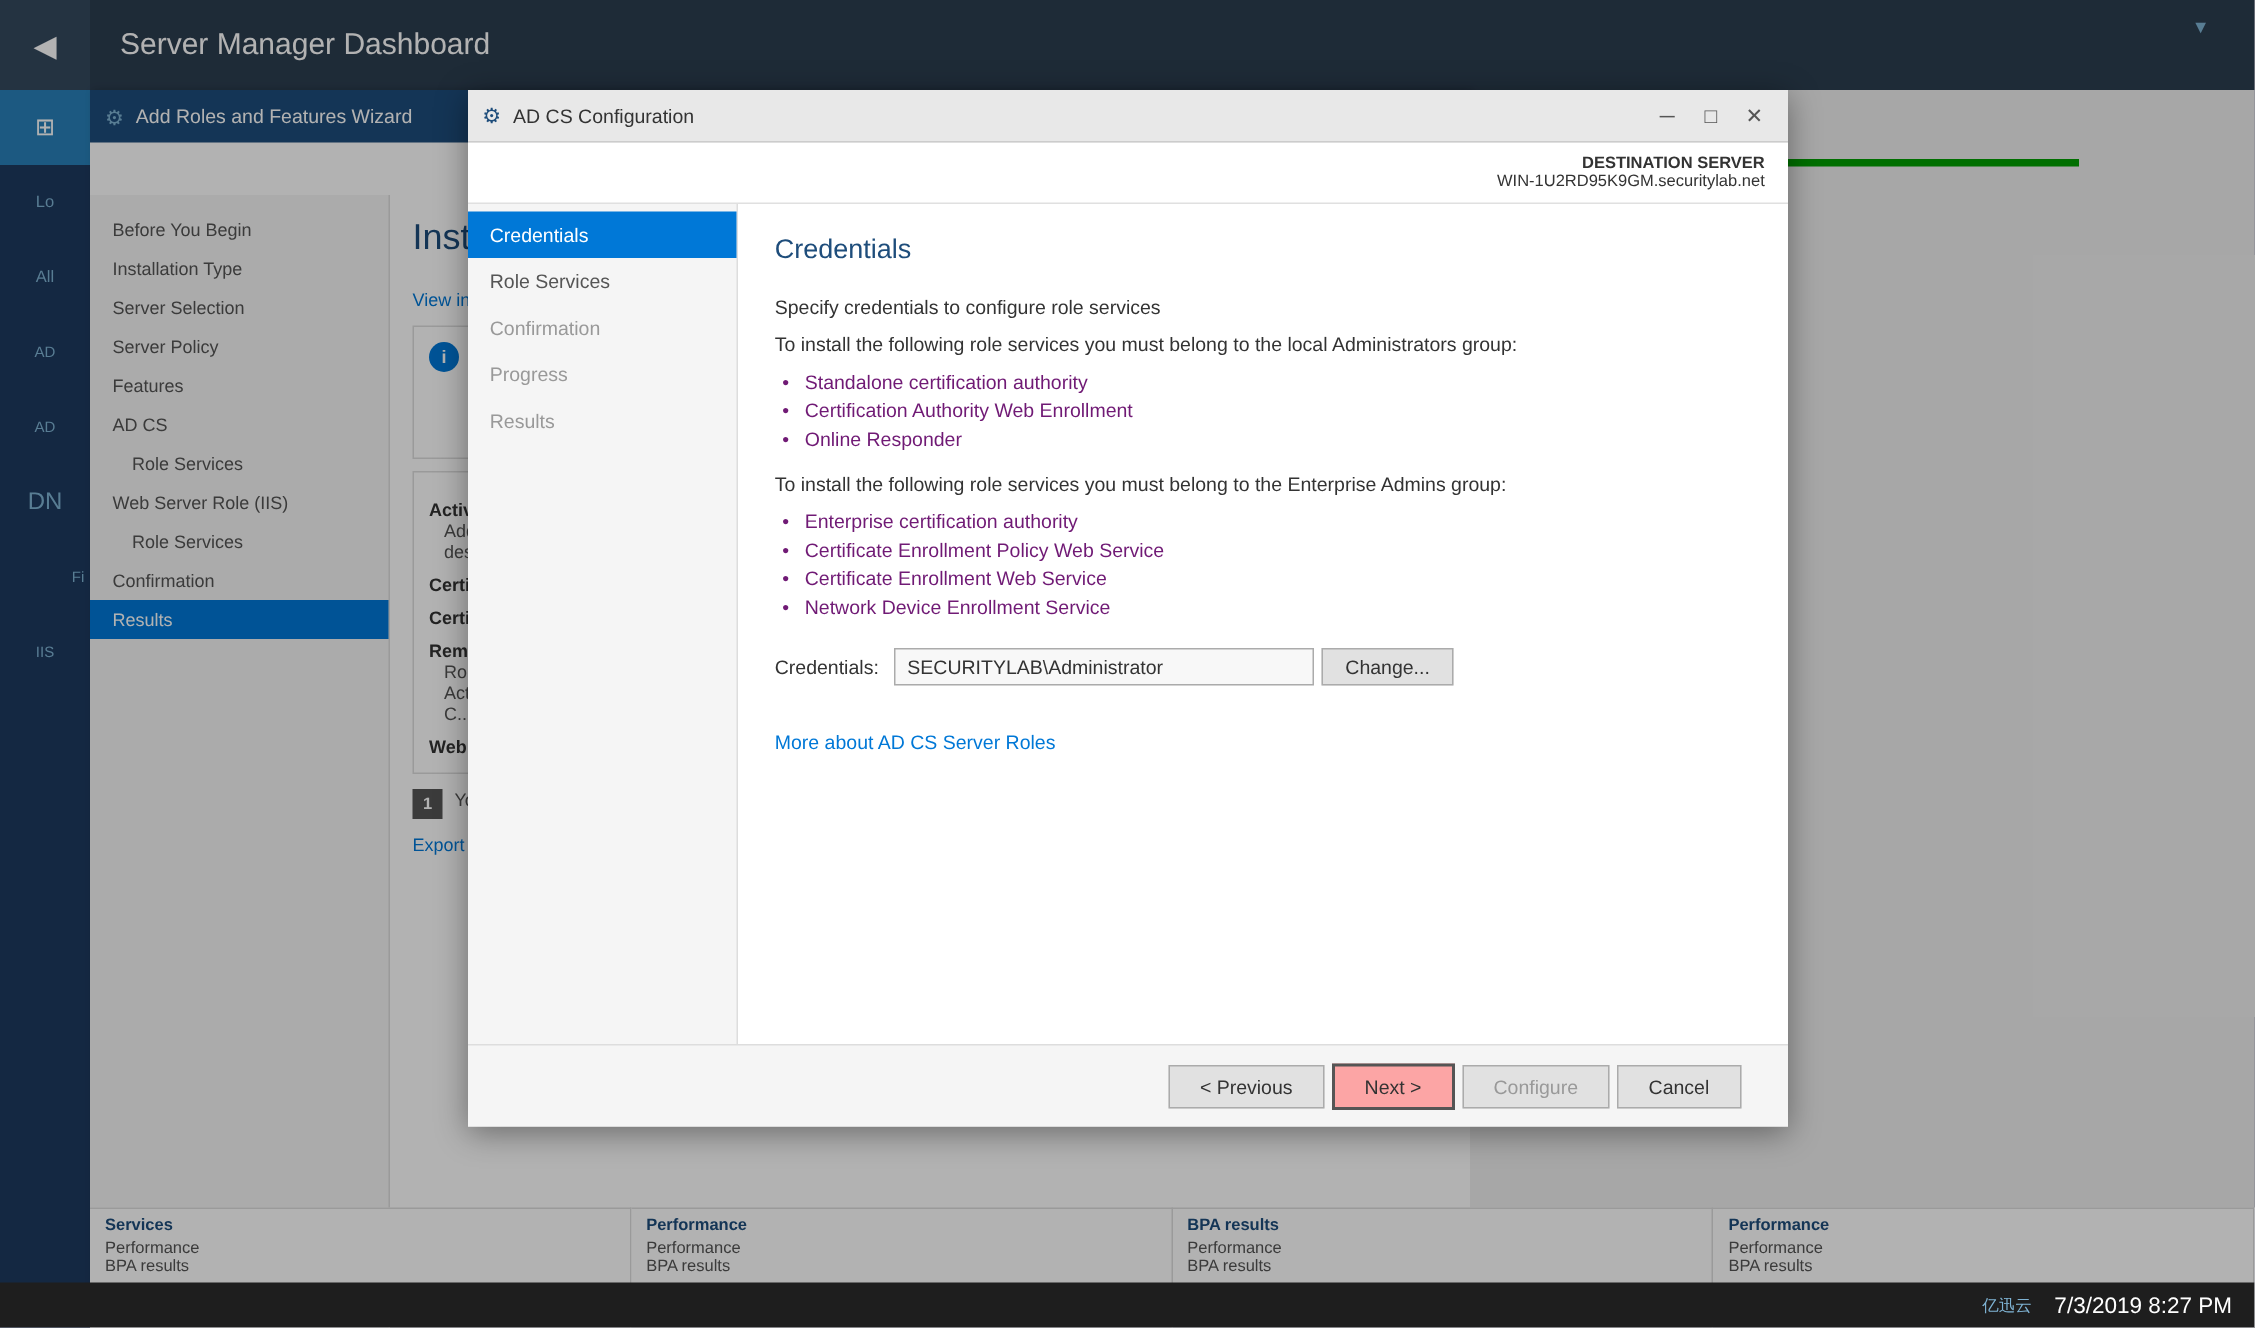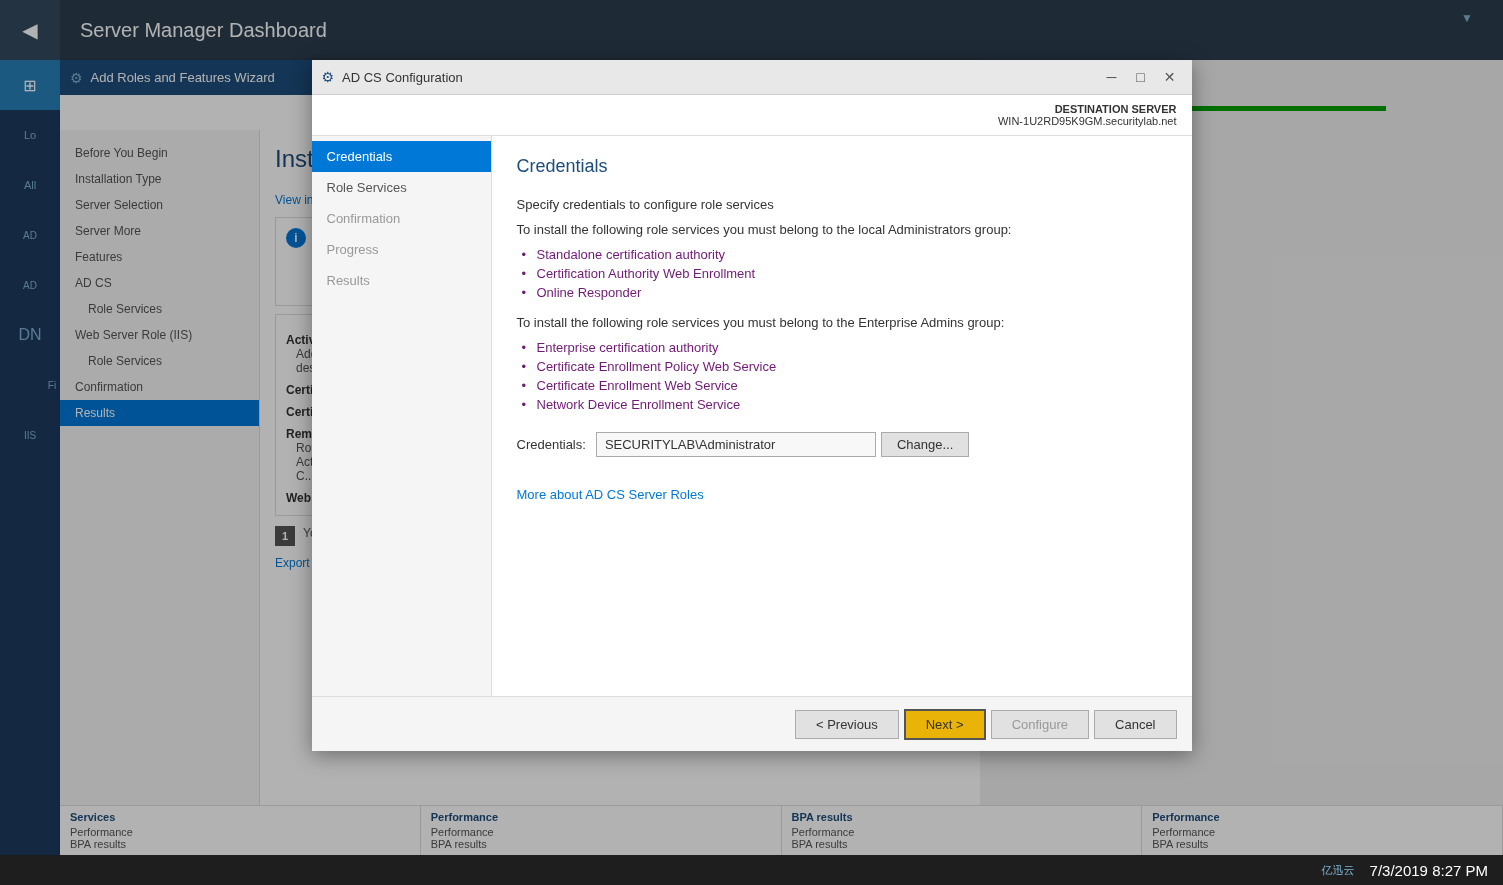--- a/index.html
+++ b/index.html
@@ -426,39 +426,39 @@
       font-size: 13px;
     }
 
     
     .modal-footer {
       height: 55px;
       border-top: 1px solid #ddd;
       display: flex;
       align-items: center;
       justify-content: flex-end;
-      padding: 0 15px;
+      padding: 0 31px;
       gap: 5px;
       background: #f5f5f5;
     }
 
     .footer-btn {
       padding: 6px 20px;
       font-size: 13px;
       cursor: pointer;
       border: 1px solid #ababab;
     }
 
     .footer-btn.previous {
       background: #e1e1e1;
       color: #333;
     }
 
     .footer-btn.next {
-      background: #eab308;
+      background: #fca5a5;
       color: #333;
       border: 2px solid #555;
     }
 
     .footer-btn.configure {
       background: #e1e1e1;
       color: #999;
     }
 
     .footer-btn.cancel {
@@ -572,21 +572,21 @@
       <div class="titlebar-btn">✕</div>
     </div>
   </div>
 
   <div class="wizard-container">
 
     <div class="wizard-nav">
       <div class="wizard-nav-item">Before You Begin</div>
       <div class="wizard-nav-item">Installation Type</div>
       <div class="wizard-nav-item">Server Selection</div>
-      <div class="wizard-nav-item">Server More</div>
+      <div class="wizard-nav-item">Server Policy</div>
       <div class="wizard-nav-item">Features</div>
       <div class="wizard-nav-item">AD CS</div>
       <div class="wizard-nav-item indent">Role Services</div>
       <div class="wizard-nav-item">Web Server Role (IIS)</div>
       <div class="wizard-nav-item indent">Role Services</div>
       <div class="wizard-nav-item">Confirmation</div>
       <div class="wizard-nav-item active">Results</div>
     </div>
 
     <div class="wizard-main">

